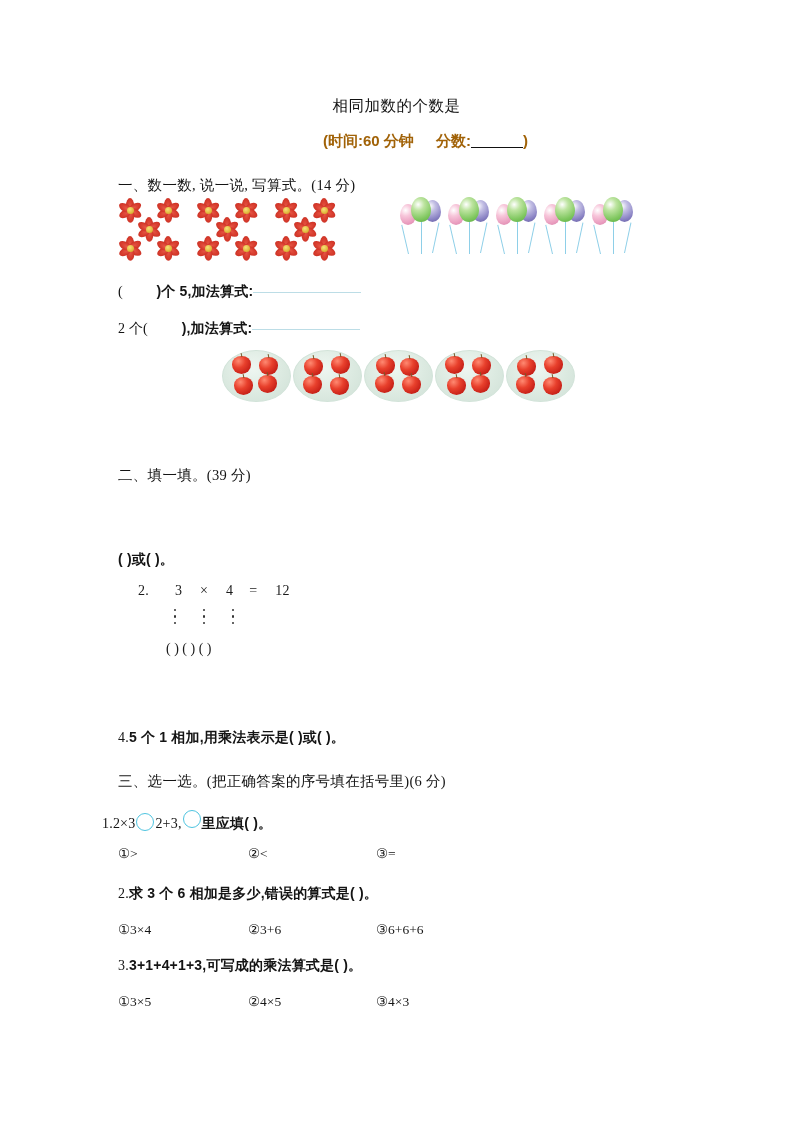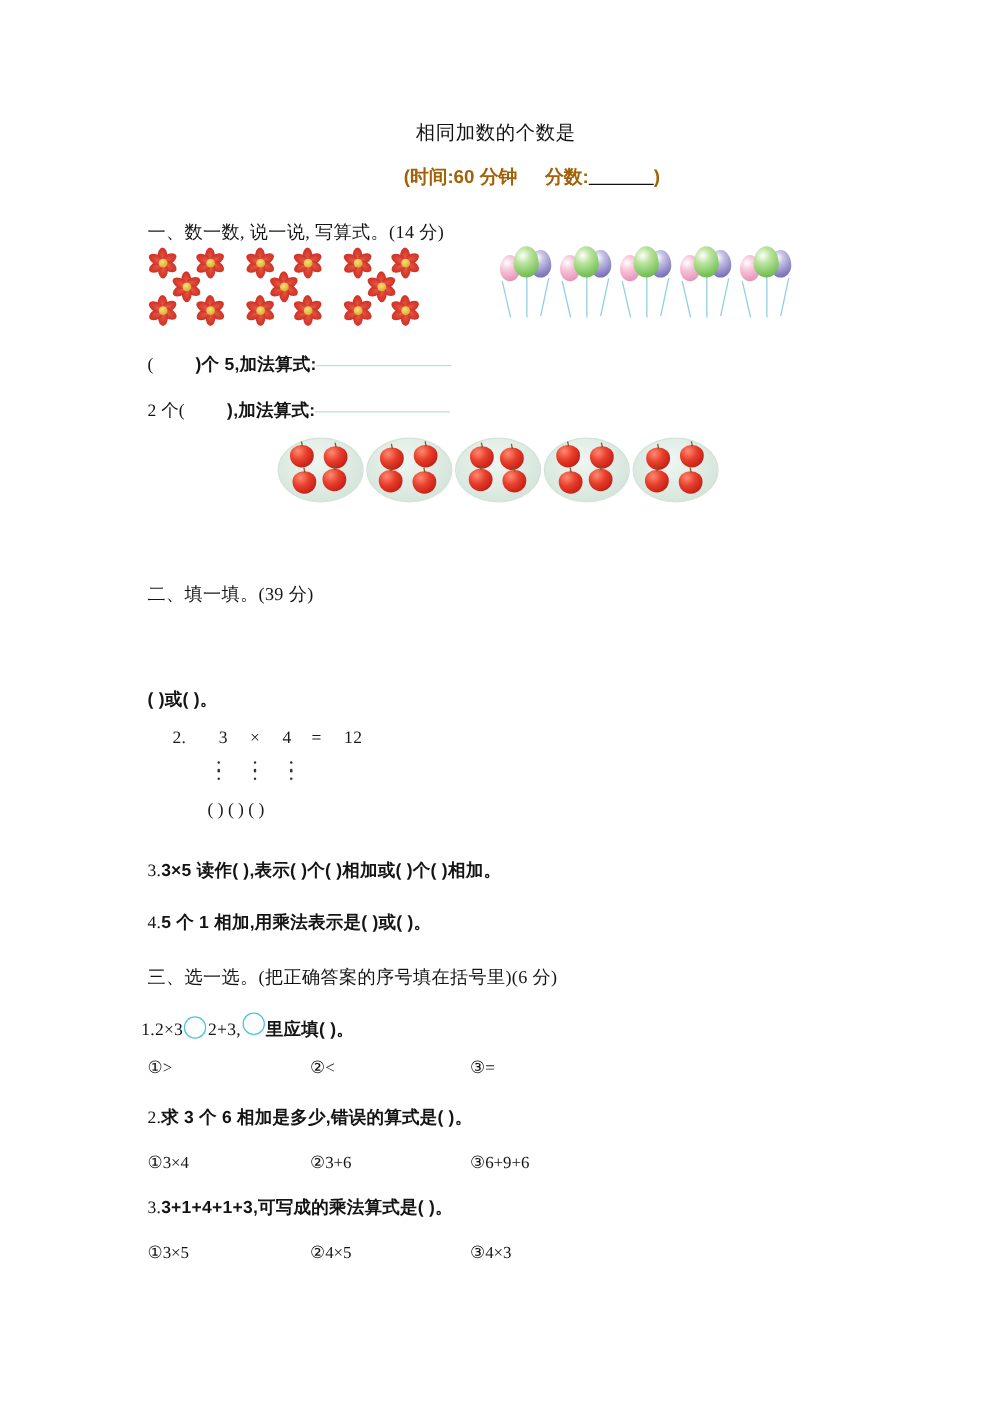--- a/index.html
+++ b/index.html
@@ -494,42 +494,39 @@
         <i></i>
       </div>
     <div class="dotcol" style="left:94px; top:26px;">
         <i></i>
         <i></i>
         <i></i>
       </div>
     <div class="vert-row3" style="left:28px; top:58px;">(          )  (          )  (          )</div>
   </div>
 
-  <div class="q-line" style="left:118px; top:688px;">
-    <span>3.</span><span class="cjk">3×5 读作(                ),表示(        )个(        )相加或(        )个(        )相加。</span>
-  </div>
 
   <div class="q-line" style="left:118px; top:729px;">
     <span>4.</span><span class="cjk">5 个 1 相加,用乘法表示是(              )或(              )。</span>
   </div>
 
   <div class="sec-head" style="left:118px; top:772px;">三、选一选。(把正确答案的序号填在括号里)(6 分)</div>
 
-  <div class="q-line" style="left:113px; top:810px;">
+  <div class="q-line" style="left:102px; top:810px;">
     <span>1.</span><span>2×3</span><span class="bluecircle"></span><span>2+3,</span><span class="bluecircle raised"></span><span class="cjk">里应填(          )。</span>
   </div>
   <div class="opt-row" style="left:118px; top:845px;">
     <span class="opt" style="width:130px">①&gt;</span><span class="opt" style="width:128px">②&lt;</span><span class="opt">③=</span>
   </div>
 
   <div class="q-line" style="left:118px; top:885px;">
     <span>2.</span><span class="cjk">求 3 个 6 相加是多少,错误的算式是(          )。</span>
   </div>
   <div class="opt-row" style="left:118px; top:921px;">
-    <span class="opt" style="width:130px">①3×4</span><span class="opt" style="width:128px">②3+6</span><span class="opt">③6+9+6</span>
+    <span class="opt" style="width:130px">①3×4</span><span class="opt" style="width:128px">②3+6</span><span class="opt">③6+6+6</span>
   </div>
 
   <div class="q-line" style="left:118px; top:957px;">
     <span>3.</span><span class="cjk">3+1+4+1+3,可写成的乘法算式是(          )。</span>
   </div>
   <div class="opt-row" style="left:118px; top:993px;">
     <span class="opt" style="width:130px">①3×5</span><span class="opt" style="width:128px">②4×5</span><span class="opt">③4×3</span>
   </div>
 
 

